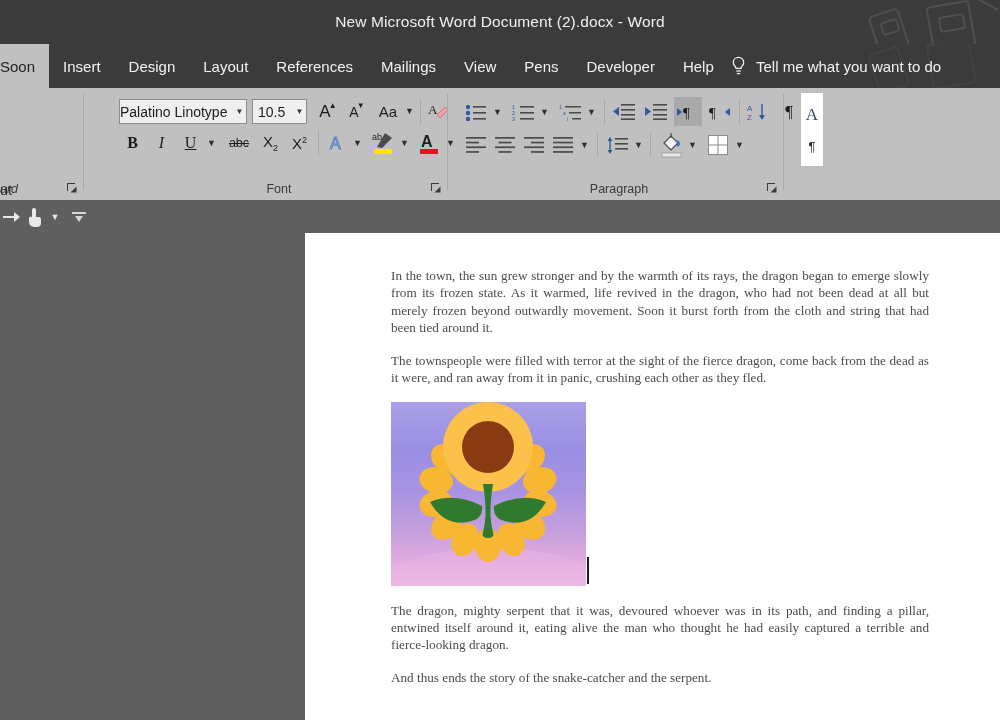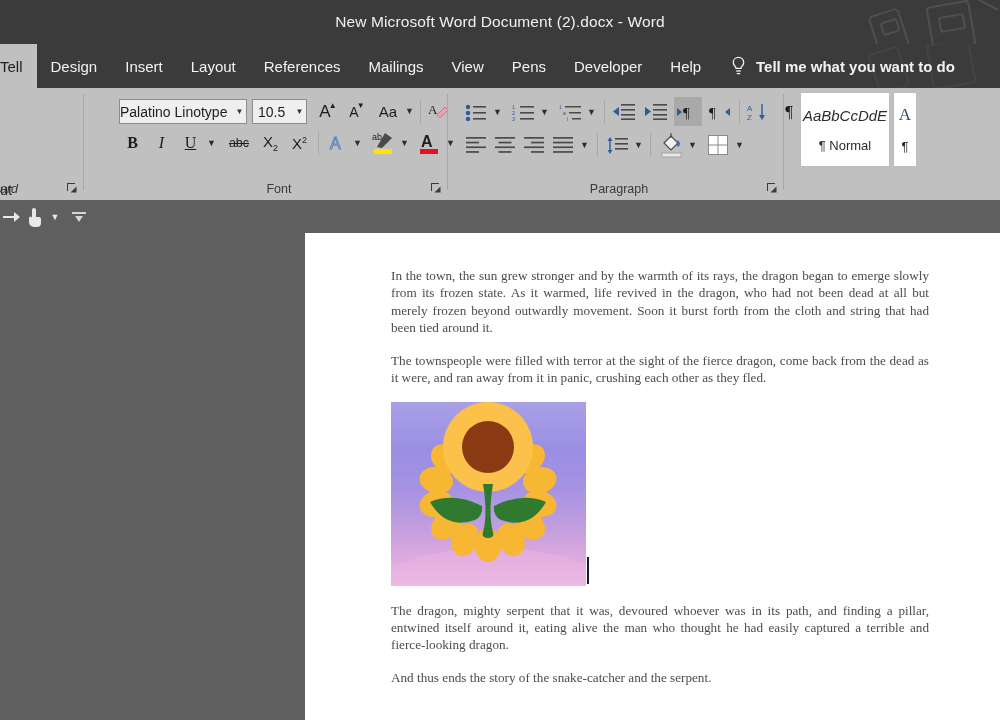--- a/index.html
+++ b/index.html
@@ -102,21 +102,20 @@
   }
   .bulb {
     width: 17px;
     height: 20px;
     position: relative;
   }
   .tellme-text {
     color: #f2f2f2;
     font-size: 15px;
     white-space: nowrap;
-    font-weight: bold;
   }
 
   
   .ribbon {
     position: absolute;
     top: 88px; left: 0;
     width: 1000px;
     height: 112px;
     background: #c0c0c0;
     overflow: hidden;
@@ -384,27 +383,27 @@
   <div class="tabstrip">
     <svg class="tabstrip-deco" viewBox="0 0 140 90">
       <g stroke="#575757" stroke-width="2" fill="none">
         <rect x="14" y="50" width="30" height="40" rx="4" transform="rotate(-18 29 70)"></rect>
         <rect x="70" y="42" width="42" height="44" rx="3" transform="rotate(-10 91 64)"></rect>
       </g>
     </svg>
 
     <div class="tabs">
       <div class="tab active first">
-        <span>Tell</span>
+        <span>Soon</span>
+      </div>
+      <div class="tab">
+        <span>Insert</span>
       </div>
       <div class="tab">
         <span>Design</span>
-      </div>
-      <div class="tab">
-        <span>Insert</span>
       </div>
       <div class="tab">
         <span>Layout</span>
       </div>
       <div class="tab">
         <span>References</span>
       </div>
       <div class="tab">
         <span>Mailings</span>
       </div>
@@ -687,24 +686,20 @@
       <div class="group-label">Paragraph</div>
       <svg class="dialog-launcher" style="right:6px;" viewBox="0 0 12 12">
         <path d="M1 1 h8 v1 h-7 v7 h-1z" fill="#3a3a3a"></path>
         <path d="M10.5 10.5 L4.5 10.5 L10.5 4.5 Z" fill="#3a3a3a"></path>
       </svg>
       <div class="group-sep" style="right:0;"></div>
     </div>
 
     <div class="group" id="grp-styles">
       <div class="styles-strip">
-        <div class="style-card">
-          <div class="style-sample normal">AaBbCcDdE</div>
-          <div class="style-name">¶ Normal</div>
-        </div>
         <div class="style-card" style="width:24px; overflow:hidden;">
           <div class="style-sample">A</div>
           <div class="style-name">¶</div>
         </div>
       </div>
     </div>
   </div>
 
   <div class="substrip">
     <div class="substrip-btn" style="left:0px; width:22px;">

